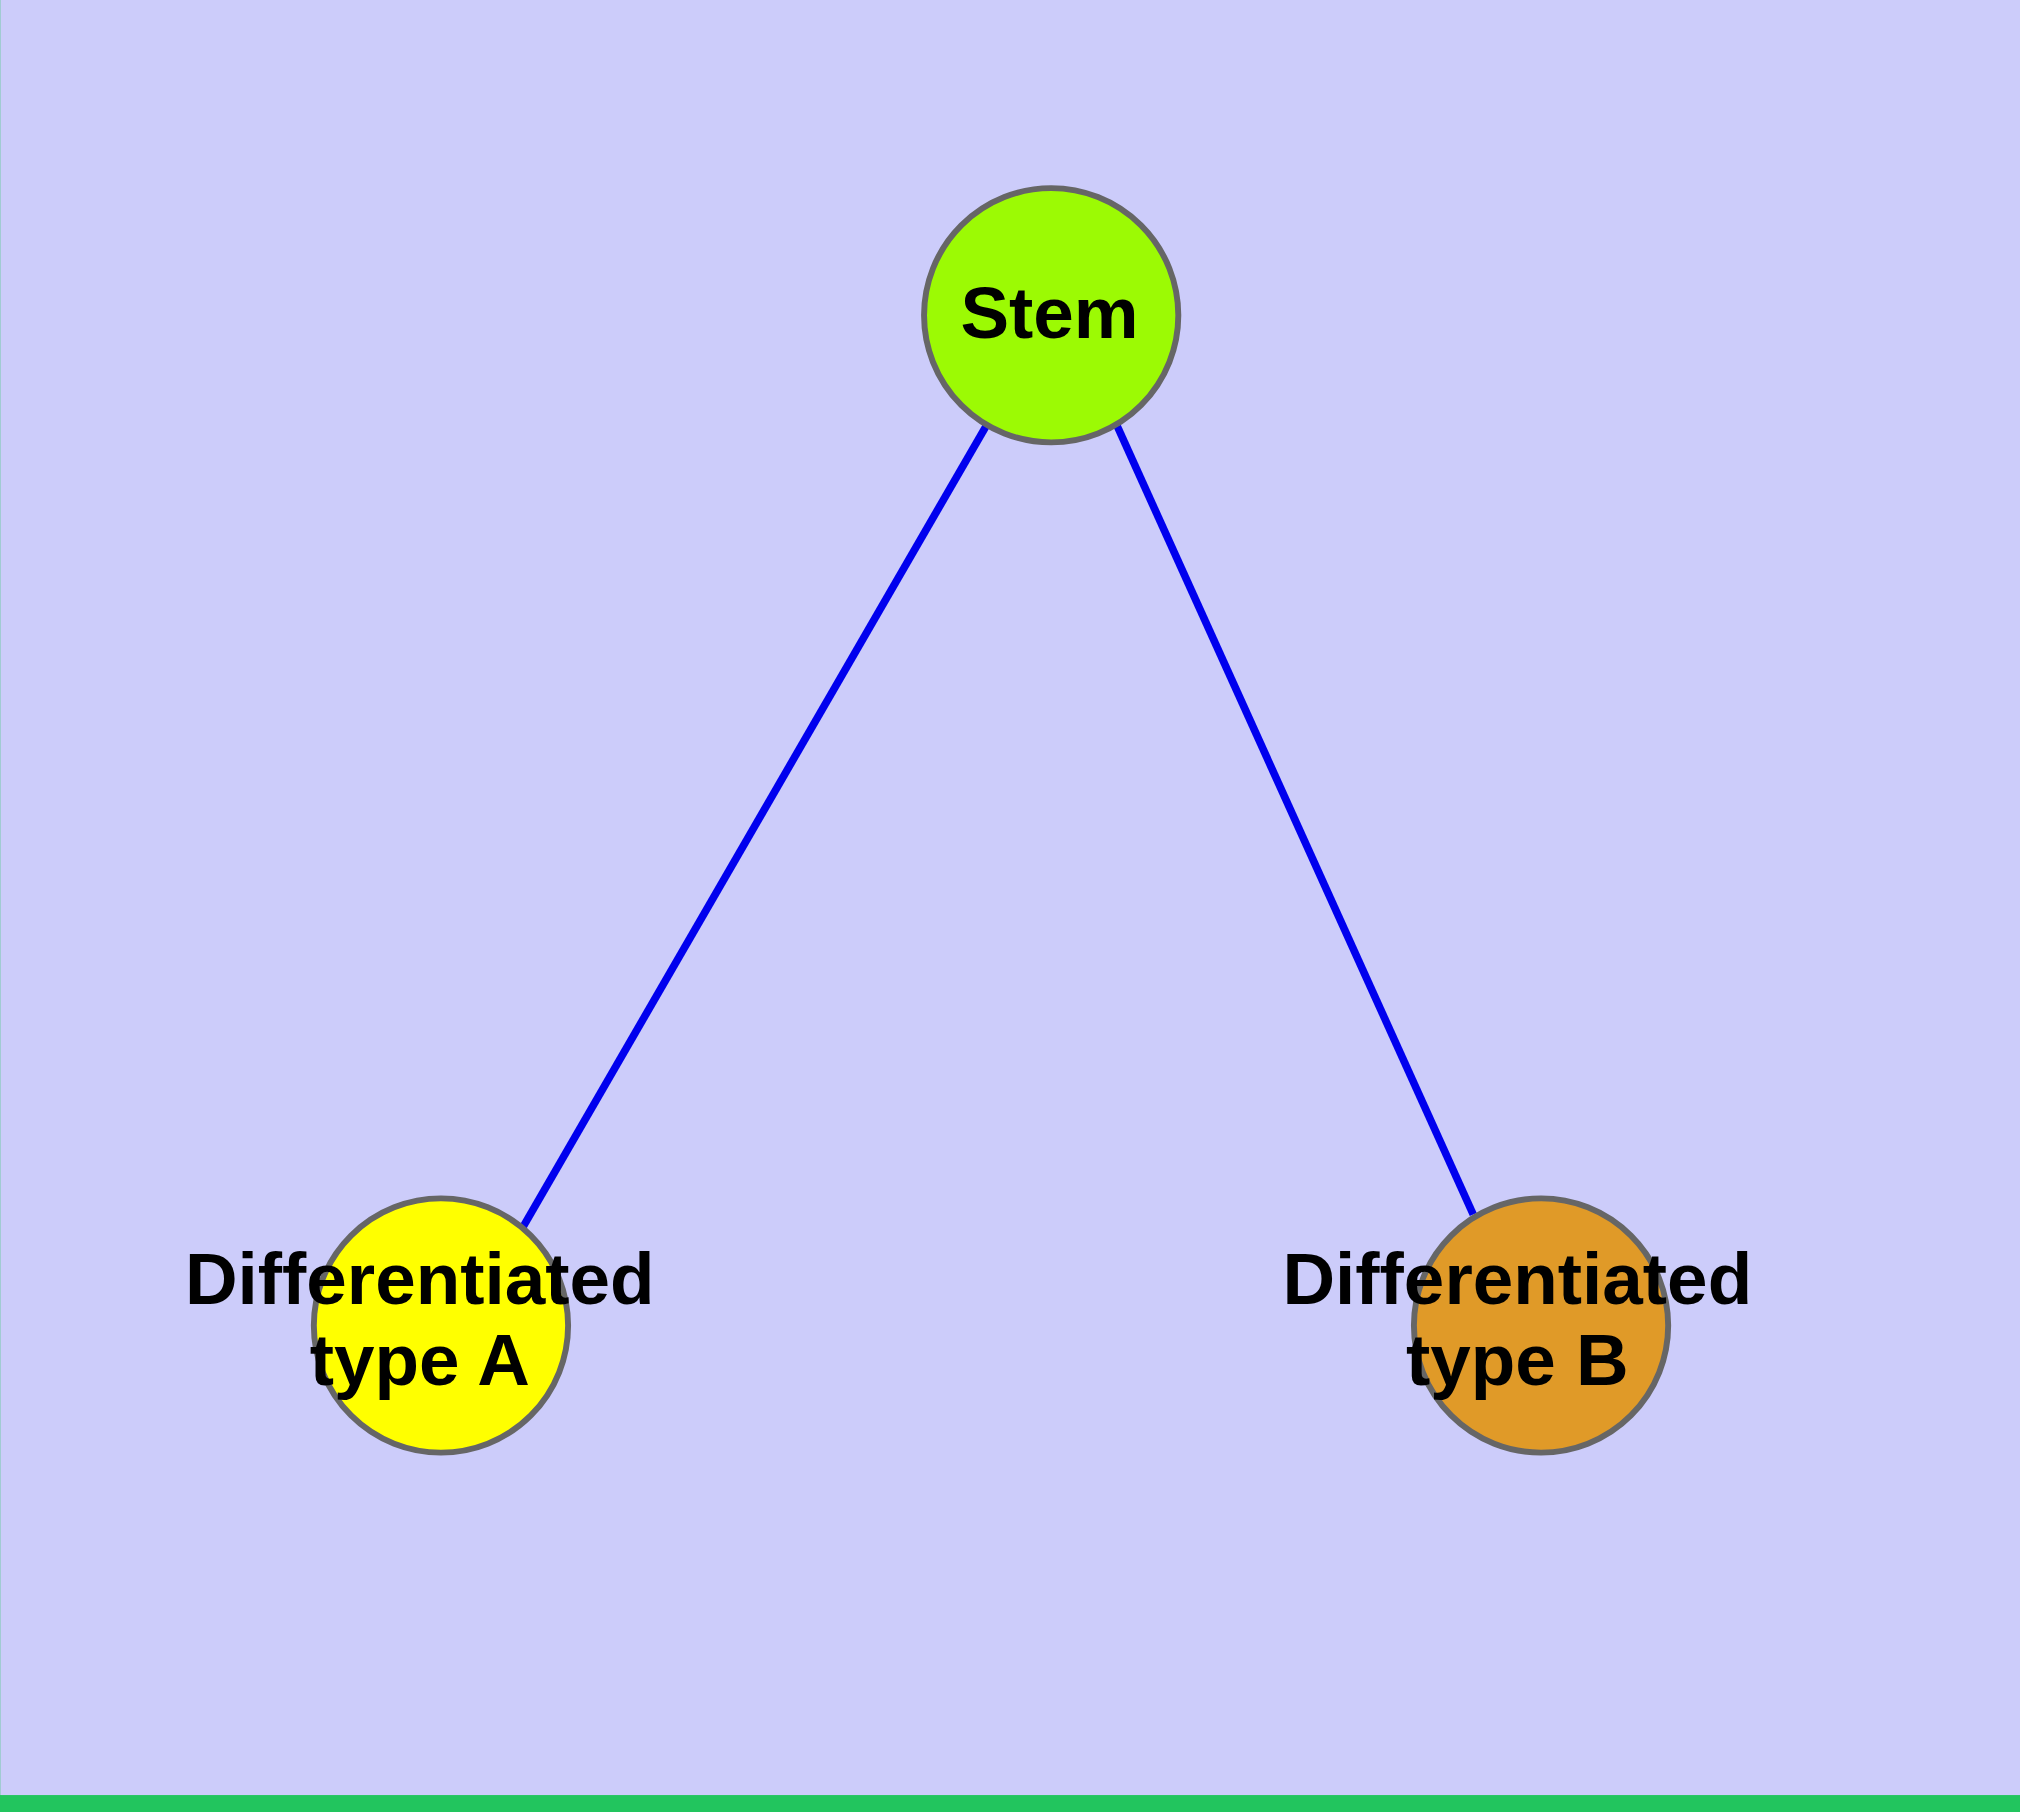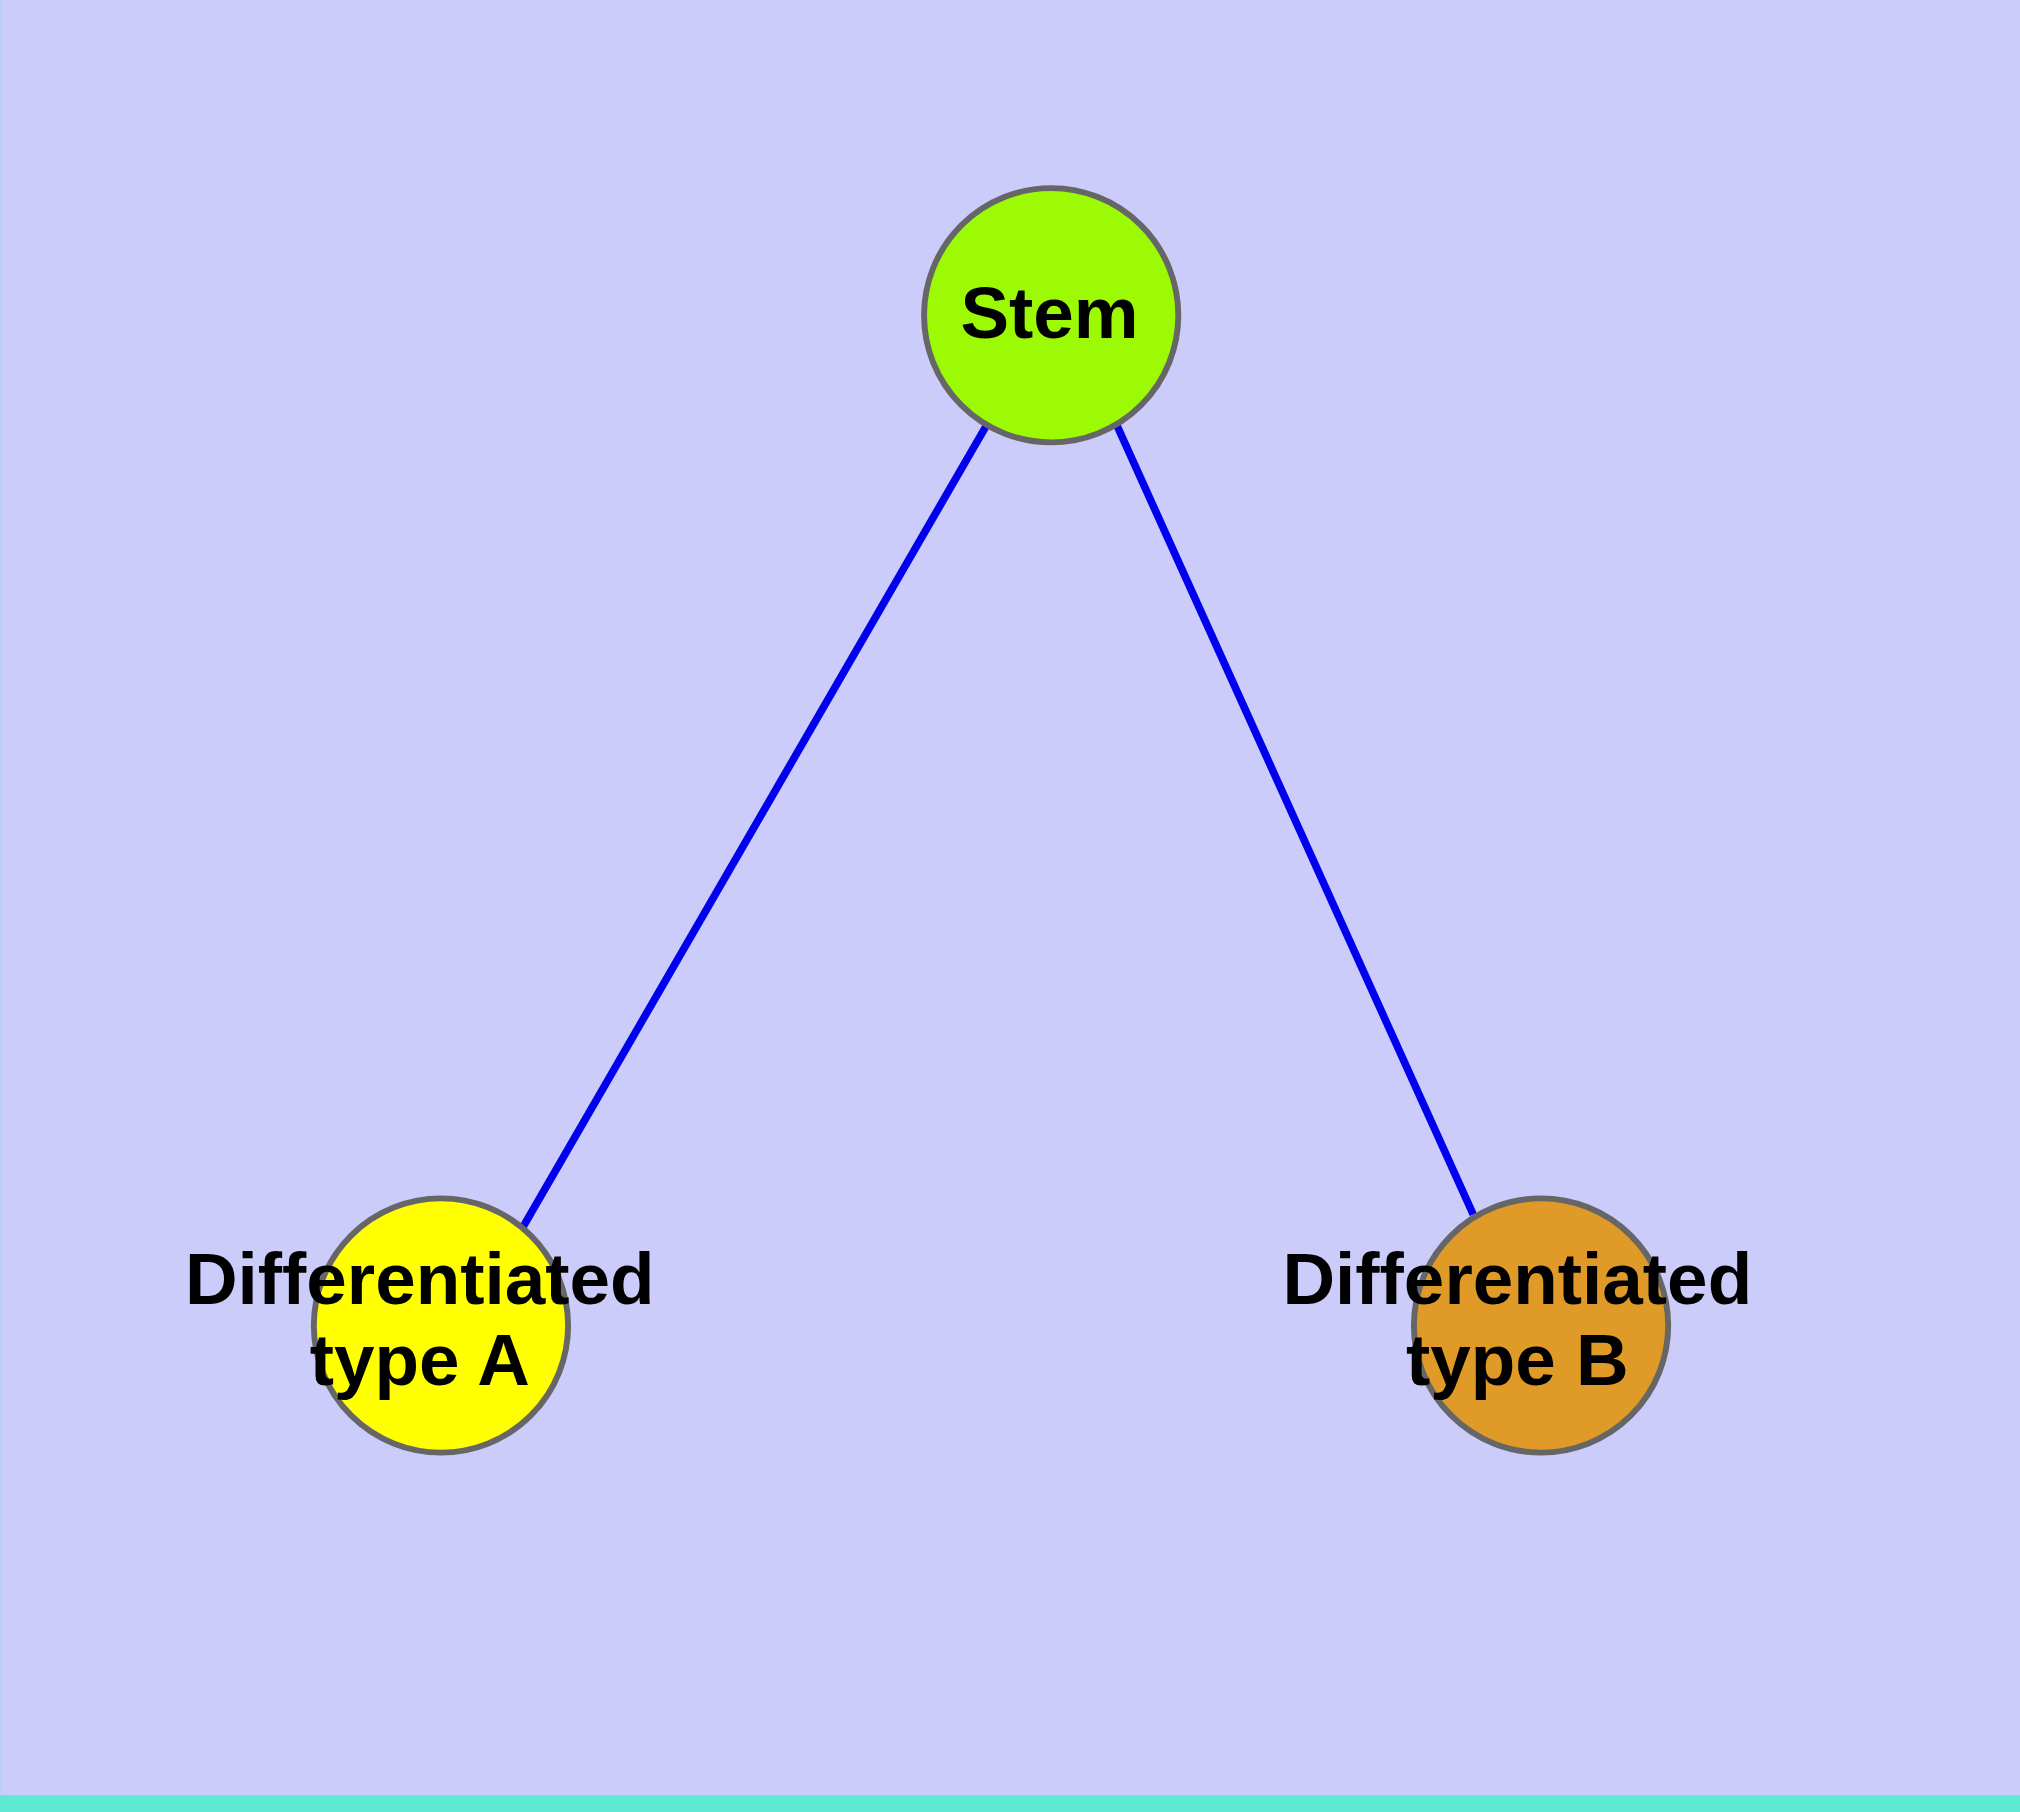--- a/index.html
+++ b/index.html
@@ -4,21 +4,21 @@
 <style>
   html, body {
     margin: 0;
     padding: 0;
     background: #ffffff;
   }
   #canvas {
     position: relative;
     width: 2021px;
     height: 1812px;
-    background: #5eead4;
+    background: #22c55e;
     overflow: hidden;
     font-family: "Liberation Sans", sans-serif;
   }
   #graph-svg {
     position: absolute;
     left: 0;
     top: 0;
     width: 2021px;
     height: 1812px;
     display: block;

